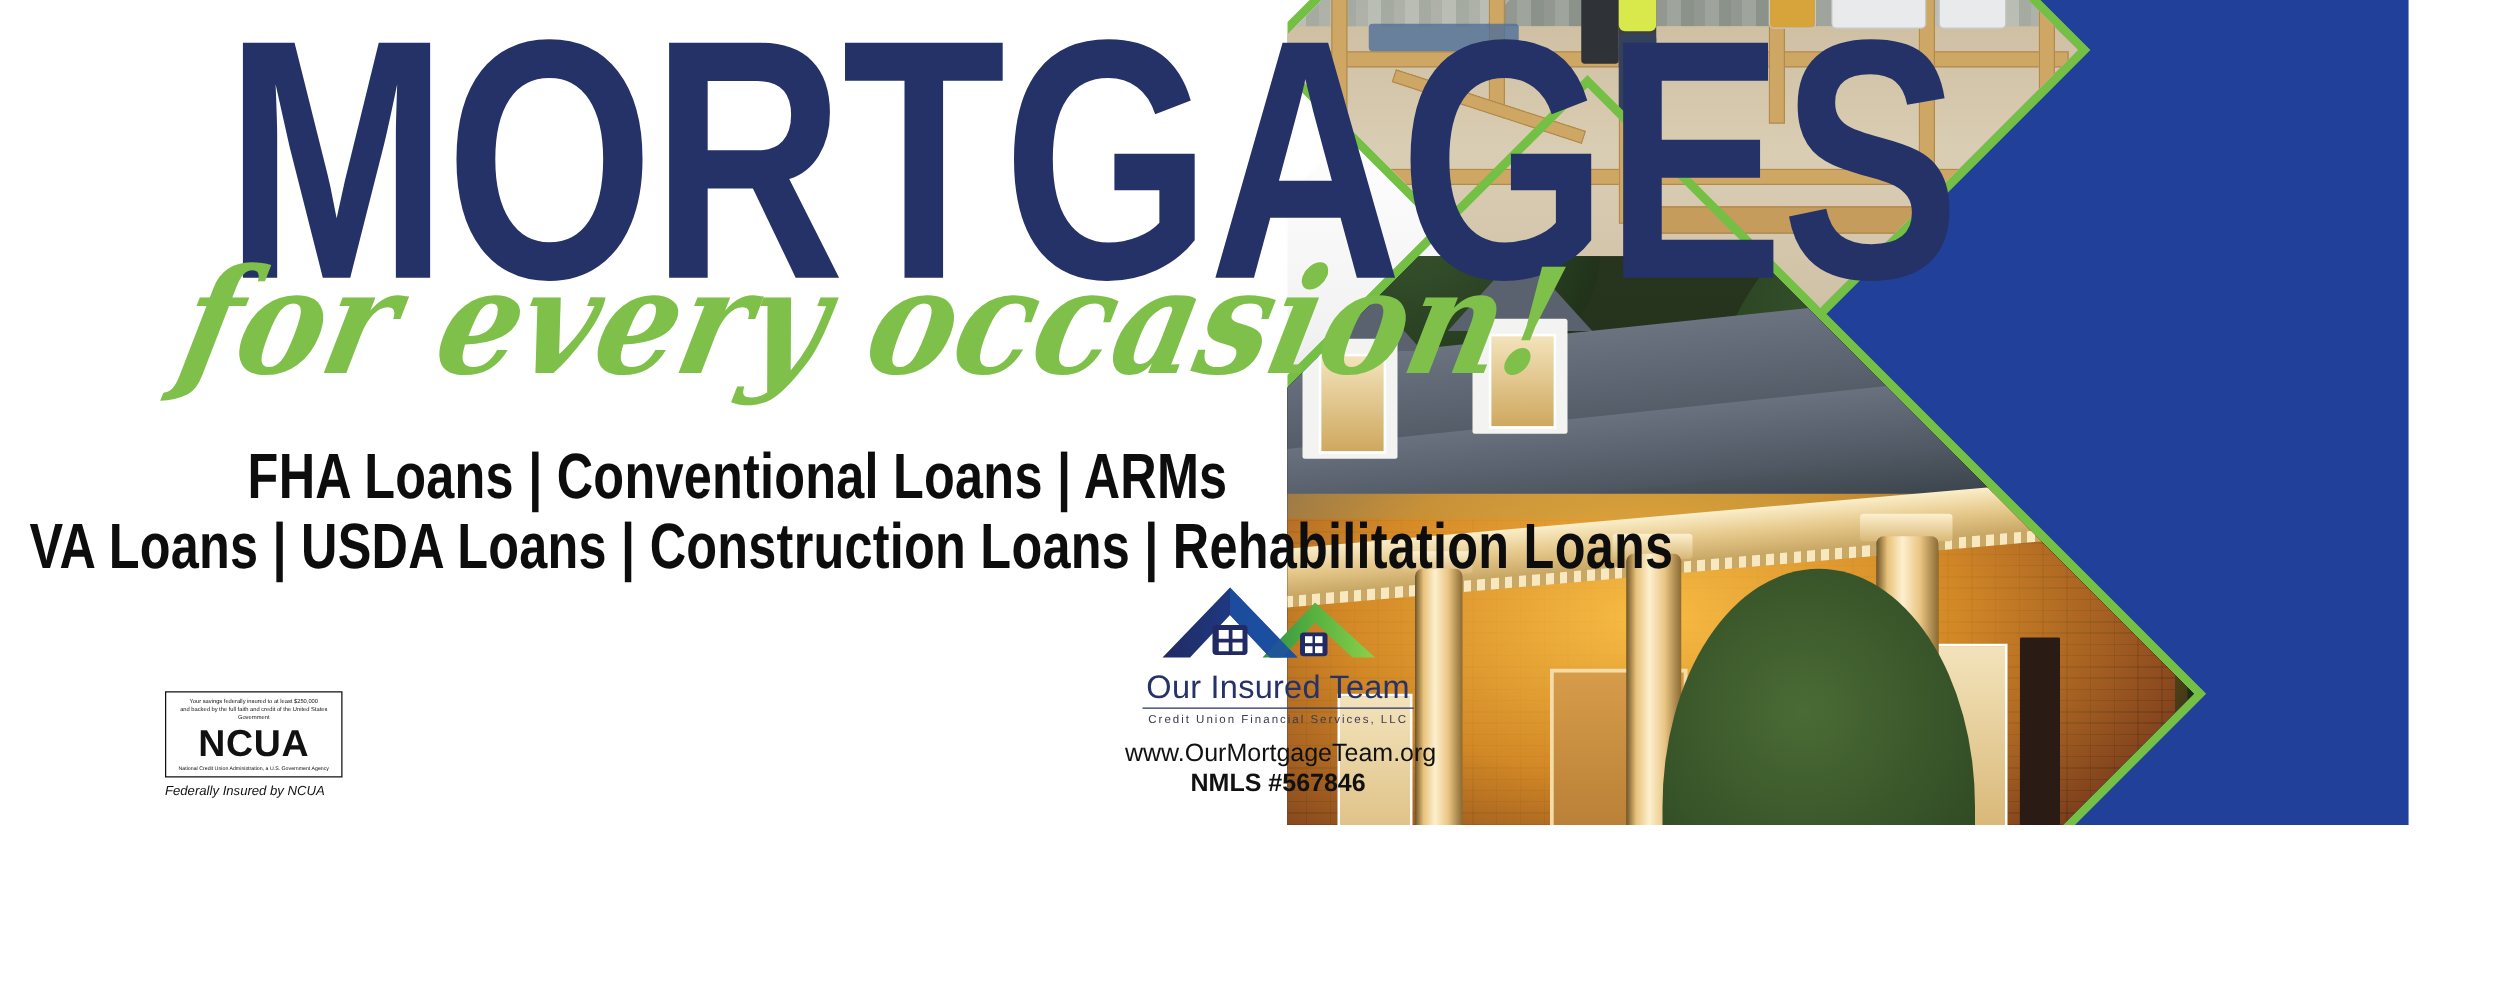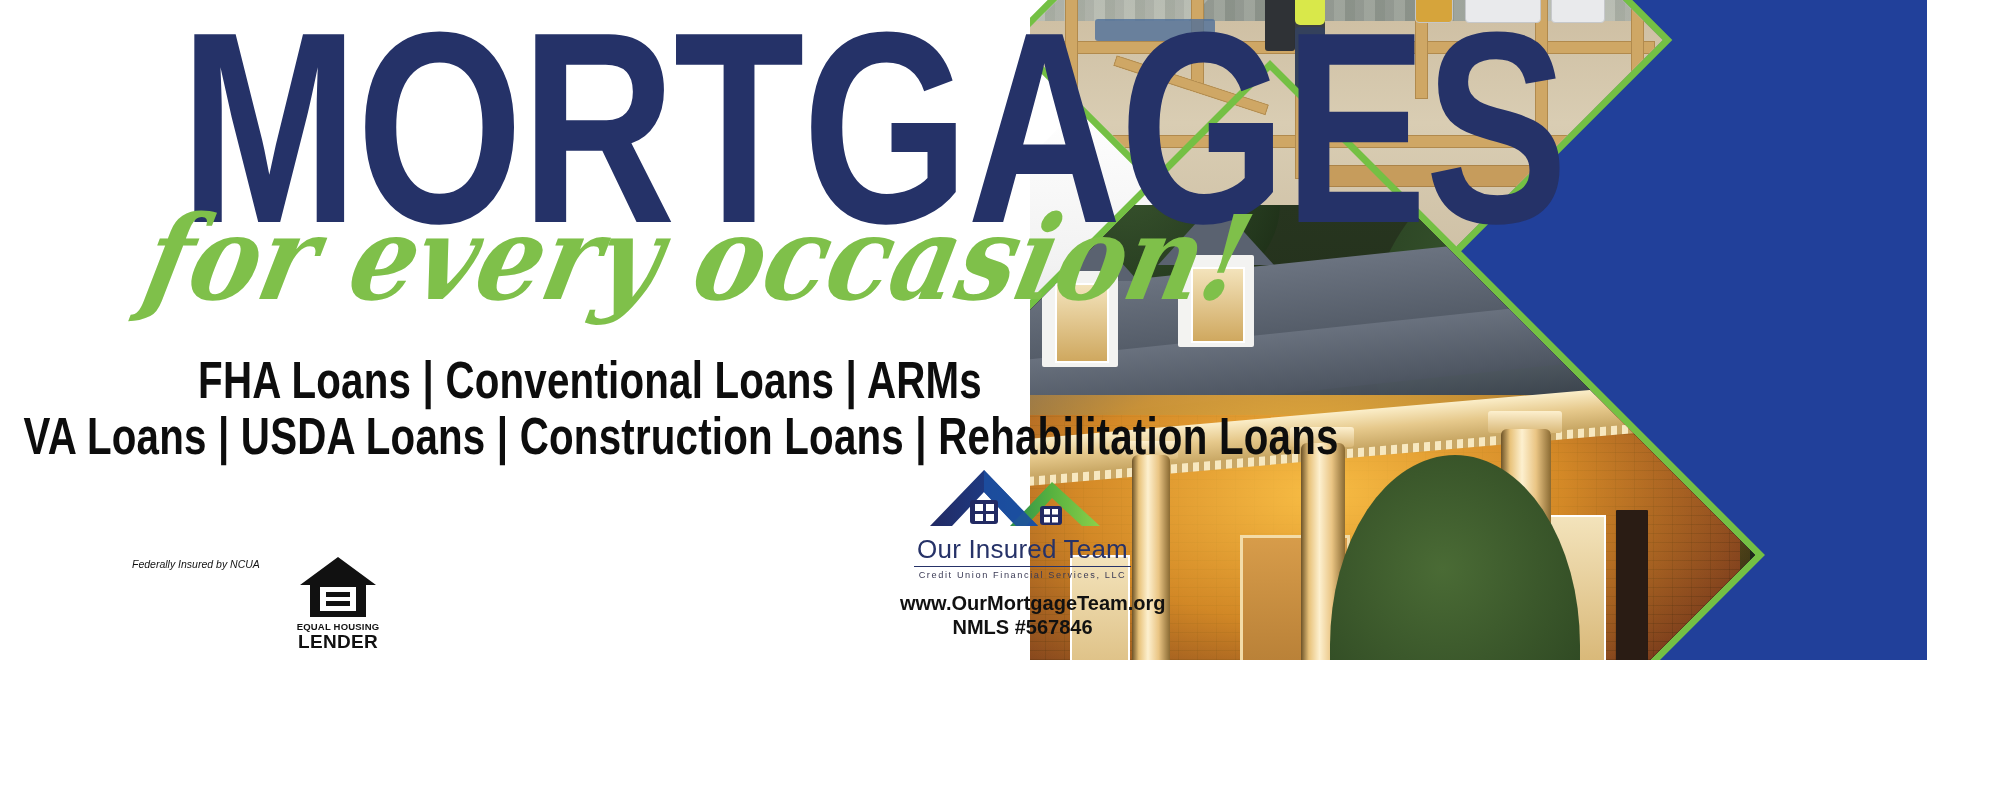--- a/index.html
+++ b/index.html
@@ -133,21 +133,21 @@
   }
 
   
   .omt{position:absolute;left:900px;top:462px;width:245px;text-align:center;}
   .omt-mark{position:relative;width:245px;height:72px;margin:0 auto;}
   .omt-name{font-size:26px;color:#263268;letter-spacing:.2px;line-height:1;margin-top:2px;
       font-family:"Liberation Sans",sans-serif;}
   .omt-rule{height:1px;background:#263268;margin:4px 14px 3px;}
   .omt-sub{font-size:9.2px;color:#3a3a55;letter-spacing:1.6px;
       font-family:"Liberation Sans",sans-serif;}
-  .omt-url{font-size:20px;font-weight:bold;color:#111;margin-top:12px;line-height:1.18;}
+  .omt-url{font-size:20px;font-weight:normal;color:#111;margin-top:12px;line-height:1.18;}
   .omt-nmls{font-size:20px;font-weight:bold;color:#111;line-height:1.18;}
 </style>
 </head>
 <body>
 
 <div class="banner">
   <div class="artboard">
 
     <div class="art-panel">
       <div class="navy-block"></div>
@@ -236,33 +236,29 @@
       </div>
     </div>
 
     <div class="headline">MORTGAGES</div>
     <div class="script">for every occasion!</div>
 
     <div class="loanline l1">FHA Loans | Conventional Loans | ARMs</div>
     <div class="loanline l2">VA Loans | USDA Loans | Construction Loans | Rehabilitation Loans</div>
 
     <div class="ncua">
+      <div class="ncua-box">
+        <div class="ncua-fine">Your savings federally insured to at least $250,000</div>
+        <div class="ncua-fine">and backed by the full faith and credit of the United States Government</div>
+        <div class="ncua-word">NCUA</div>
+        <div class="ncua-sub">National Credit Union Administration, a U.S. Government Agency</div>
+      </div>
       <div class="ncua-cap">Federally Insured by NCUA</div>
     </div>
 
-    <div class="ehl">
-      <svg width="80" height="64" viewBox="0 0 80 64" style="display:block;margin:0 auto;">
-        <path d="M40 2 L78 30 L68 30 L68 62 L12 62 L12 30 L2 30 Z" fill="#111"></path>
-        <rect x="22" y="32" width="36" height="24" fill="#fff"></rect>
-        <rect x="28" y="37" width="24" height="5" fill="#111"></rect>
-        <rect x="28" y="46" width="24" height="5" fill="#111"></rect>
-      </svg>
-      <div class="ehl-top">EQUAL HOUSING</div>
-      <div class="ehl-bot">LENDER</div>
-    </div>
 
 
     <div class="omt">
       <div class="omt-mark">
         <svg width="245" height="72" viewBox="0 0 245 72">
           <defs>
             <linearGradient id="gNavy" x1="0" y1="0" x2="1" y2="0">
               <stop offset="0%" stop-color="#222a63"></stop>
               <stop offset="55%" stop-color="#1e3a83"></stop>
               <stop offset="100%" stop-color="#1c59a8"></stop>

